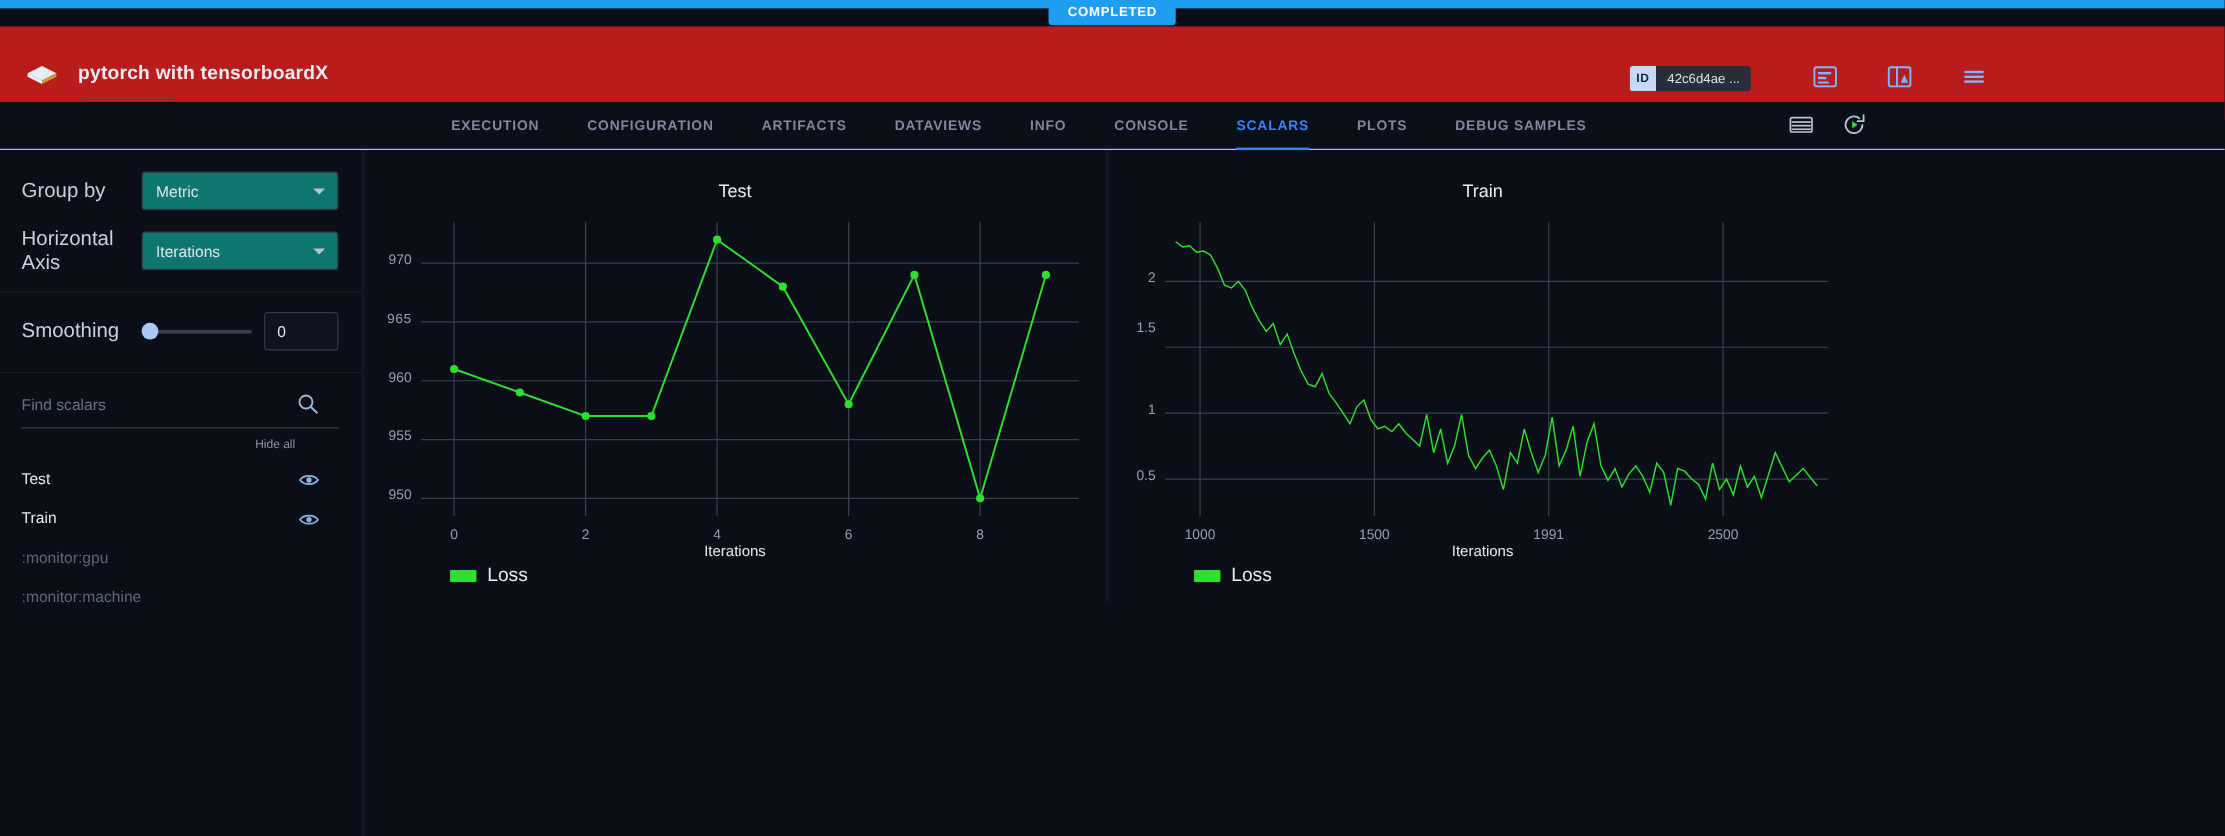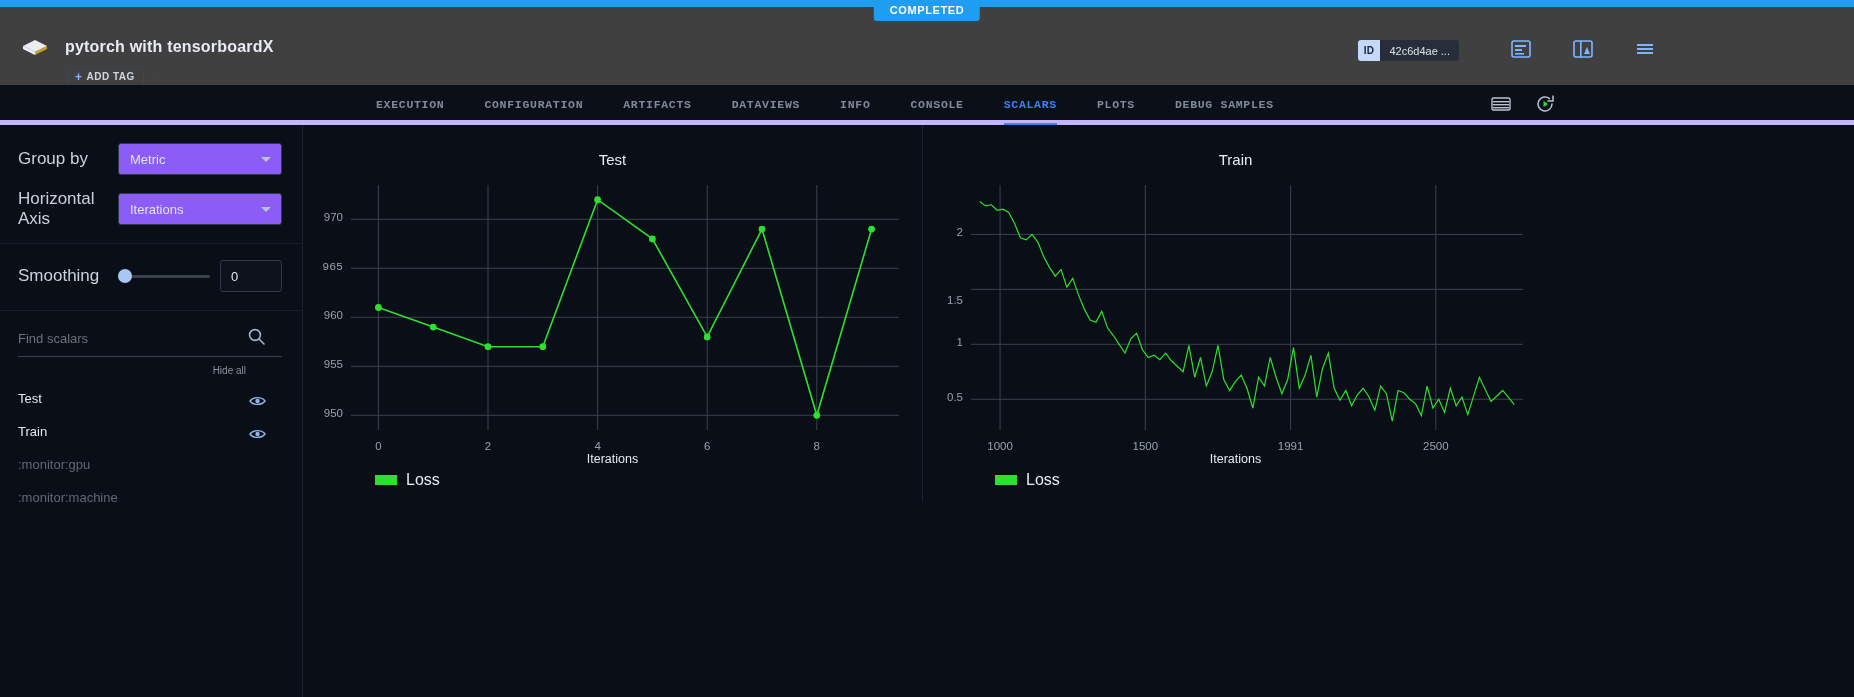--- a/index.html
+++ b/index.html
@@ -21,22 +21,22 @@
     position: absolute; top: 0px; left: 50%; transform: translateX(-50%);
     background: #1e9df1; color: #ffffff;
     font-size: 11px; font-weight: bold; letter-spacing: .6px;
     padding: 4px 16px 5px 16px;
     border-radius: 0 0 3px 3px;
     z-index: 3;
   }
 
   
   .header {
-    position: absolute; top: 7px; left: 0; width: 100%; height: 78px;
-    background: #404040;
+    position: absolute; top: 22px; left: 0; width: 100%; height: 78px;
+    background: #b91c1c;
   }
   .logo {
     position: absolute; left: 22px; top: 31px; width: 26px; height: 24px;
   }
   .title {
     position: absolute; left: 65px; top: 31px;
     font-size: 16px; font-weight: bold; color: #e8ecf2; letter-spacing: .2px;
   }
   .addtag {
     position: absolute; left: 68px; top: 60px;
@@ -69,21 +69,21 @@
   }
 
   .hicon {
     position: absolute; top: 31px; width: 24px; height: 24px; cursor: pointer;
   }
   .hicon svg { display: block; }
 
   
   .tabbar {
     position: absolute; top: 85px; left: 0; width: 100%; height: 40px;
-    background: #0b0f18; border-bottom: 5px solid #c4b5fd; font-family: Liberation Mono, monospace;
+    background: #0b0f18; border-bottom: 1px solid #c4b5fd;
   }
   .tabs { position: absolute; left: 376px; top: 0; height: 40px; display: flex; }
   .tab {
     font-size: 11.5px; font-weight: bold; letter-spacing: .7px;
     color: #7f8a9c; height: 40px; line-height: 40px;
     margin-right: 40px; cursor: pointer; white-space: nowrap;
     border-bottom: 2px solid transparent;
   }
   .tab.active { color: #3b82f6; border-bottom-color: #3b82f6; }
   .tabbar .ticon { position: absolute; top: 8px; width: 22px; height: 22px; cursor: pointer; }
@@ -93,21 +93,21 @@
     position: absolute; top: 125px; left: 0; width: 303px; height: 572px;
     background: #0a0e17; border-right: 1px solid #1a2130;
   }
   .ctrl-sec { padding: 18px 20px 14px 18px; border-bottom: 1px solid #171d2a; }
   .ctrl-row { display: flex; align-items: center; margin-bottom: 14px; }
   .ctrl-row:last-child { margin-bottom: 0; }
   .ctrl-label { font-size: 17px; color: #c9d1dc; width: 100px; flex: none; }
   .select {
     position: relative; width: 172px; height: 32px;
     border: 1px solid #303a4a; border-radius: 3px;
-    background: #8b5cf6; display: flex; align-items: center;
+    background: #0f766e; display: flex; align-items: center;
     padding: 0 28px 0 11px; font-size: 13px; color: #dfe5ee; cursor: pointer;
     overflow: hidden; white-space: nowrap;
   }
   .select .caret {
     position: absolute; right: 10px; top: 13px;
     border-left: 5px solid transparent; border-right: 5px solid transparent;
     border-top: 5px solid #b9c3d1;
   }
   .smooth-sec { padding: 16px 20px 18px 18px; border-bottom: 1px solid #171d2a; }
   .slider-wrap { position: relative; width: 92px; height: 20px; margin: 0 10px 0 0; flex: none; }
@@ -384,21 +384,21 @@
               <line y1="0" y2="245" x1="464.84210526315786" x2="464.84210526315786" stroke="#3a4250" stroke-width="1"></line>
               <polyline points="8.72,16.48 14.53,20.87 20.34,19.78 26.15,25.27 31.96,24.17 37.77,27.47 43.58,38.45 49.39,52.74 55.20,54.93 61.01,49.44 66.82,57.13 72.63,71.41 78.44,82.40 84.25,91.19 90.06,84.60 95.87,102.17 101.68,93.39 107.49,109.87 113.31,124.15 119.12,135.13 124.93,137.33 130.74,126.35 136.55,142.83 142.36,150.52 148.17,159.30 153.98,168.09 159.79,153.81 165.60,148.32 171.41,164.80 177.22,172.49 183.03,170.29 188.84,174.69 194.65,168.09 200.46,175.78 206.27,181.28 212.08,186.77 217.89,160.40 223.71,192.26 229.52,172.49 235.33,201.05 241.14,186.77 246.95,160.40 252.76,194.46 258.57,205.45 264.38,196.66 270.19,190.07 276.00,203.25 281.81,223.03 287.62,192.26 293.43,201.05 299.24,172.49 305.05,192.26 310.86,208.74 316.67,194.46 322.48,162.60 328.29,203.25 334.11,190.07 339.92,170.29 345.73,212.04 351.54,183.48 357.35,168.09 363.16,203.25 368.97,215.34 374.78,205.45 380.59,220.83 386.40,209.84 392.21,203.25 398.02,212.04 403.83,225.22 409.64,201.05 415.45,208.74 421.26,236.21 427.07,205.45 432.88,207.65 438.69,214.24 444.51,218.63 450.32,230.72 456.13,201.05 461.94,223.03 467.75,214.24 473.56,227.42 479.37,203.25 485.18,220.83 490.99,212.04 496.80,229.62 508.42,192.26 520.04,216.43 531.66,205.45 543.28,219.73" fill="none" stroke="#2ee02e" stroke-width="1.2"></polyline>
             </svg></div>
         <div class="axlabel" id="xlab1" style="top:327px;">Iterations</div>
         <div class="legend" style="left:72px; top:346px;">
           <span class="sw"></span>
           <span class="lt">Loss</span>
         </div>
       <div class="tick y" style="left: -52px; width: 44px; top: 266.238px; margin-left: 48px;">0.5</div>
           <div class="tick y" style="left: -52px; width: 44px; top: 211.305px; margin-left: 48px;">1</div>
-          <div class="tick y" style="left: -52px; width: 44px; top: 169px; margin-left: 48px; text-align: right;">1.5</div>
+          <div class="tick y" style="left: -52px; width: 44px; top: 143px; margin-left: 48px; text-align: right;">1.5</div>
           <div class="tick y" style="left: -52px; width: 44px; top: 101.439px; margin-left: 48px;">2</div>
           <div class="tick x" style="width: 60px; left: 47.0526px; top: 315px;">1000</div>
           <div class="tick x" style="width: 60px; left: 192.316px; top: 315px;">1500</div>
           <div class="tick x" style="width: 60px; left: 337.579px; top: 315px;">1991</div>
           <div class="tick x" style="width: 60px; left: 482.842px; top: 315px;">2500</div>
         </div>
     </div>
 
   </div>
 </div>

